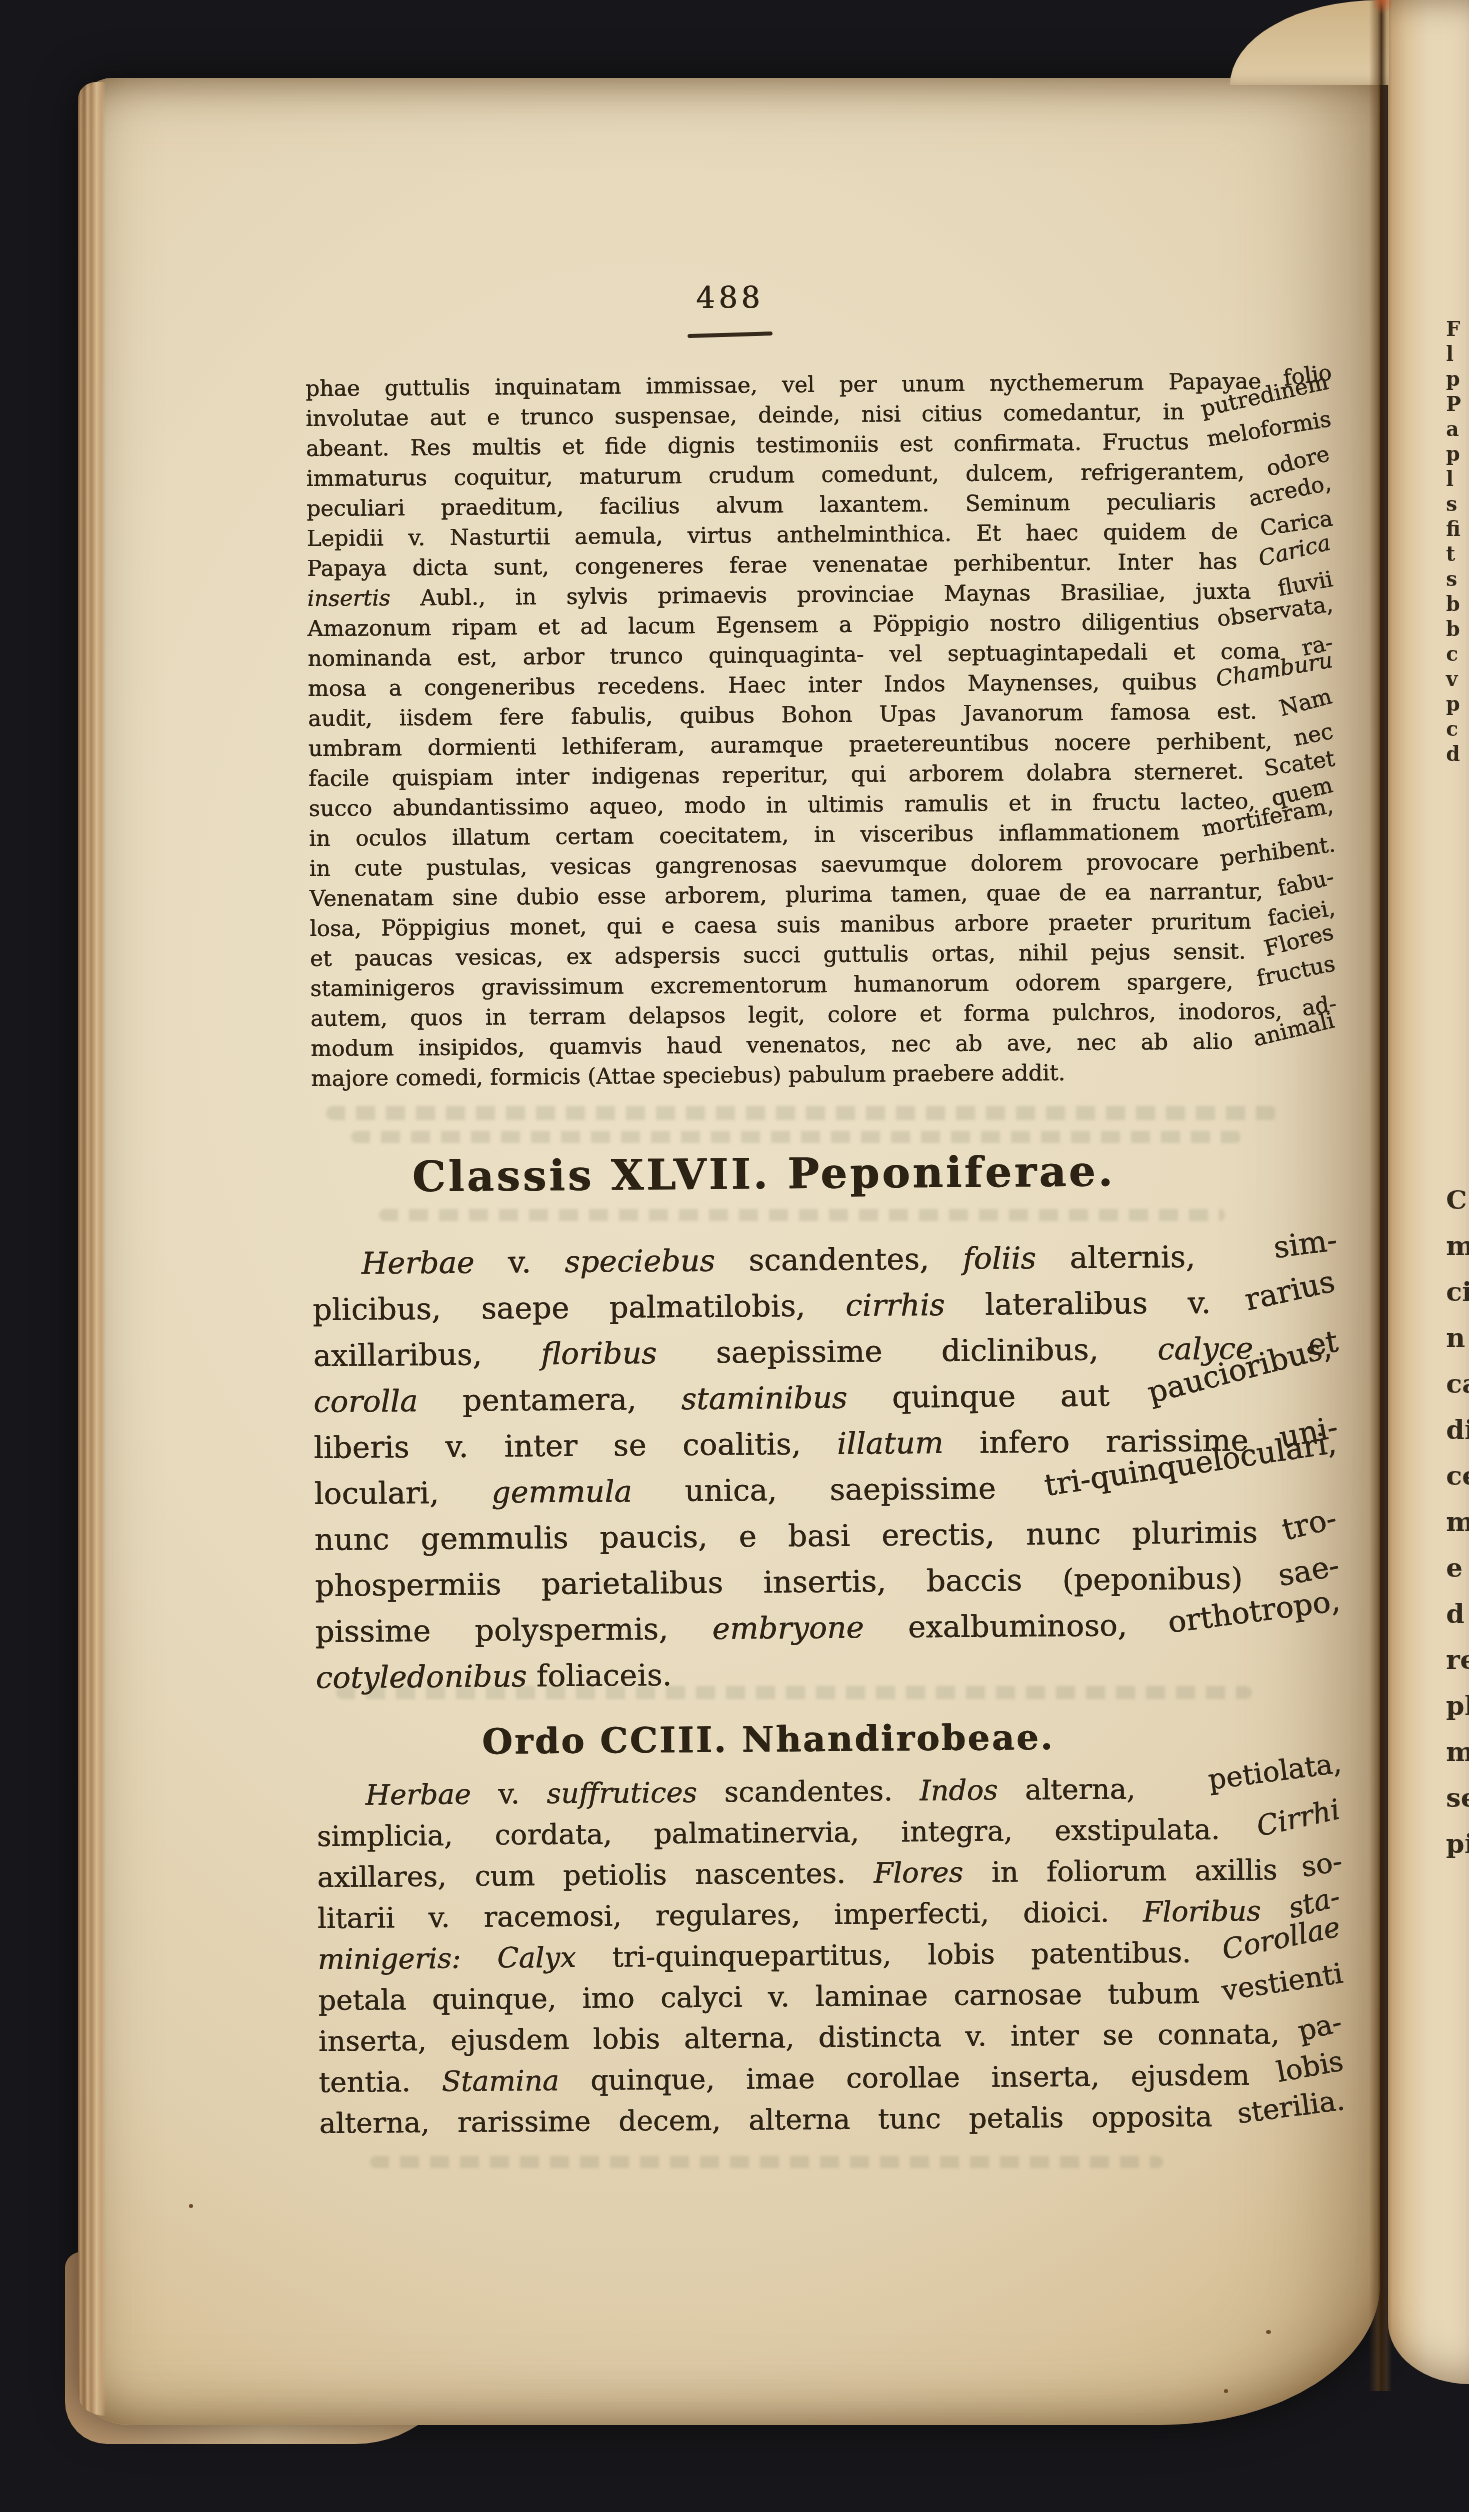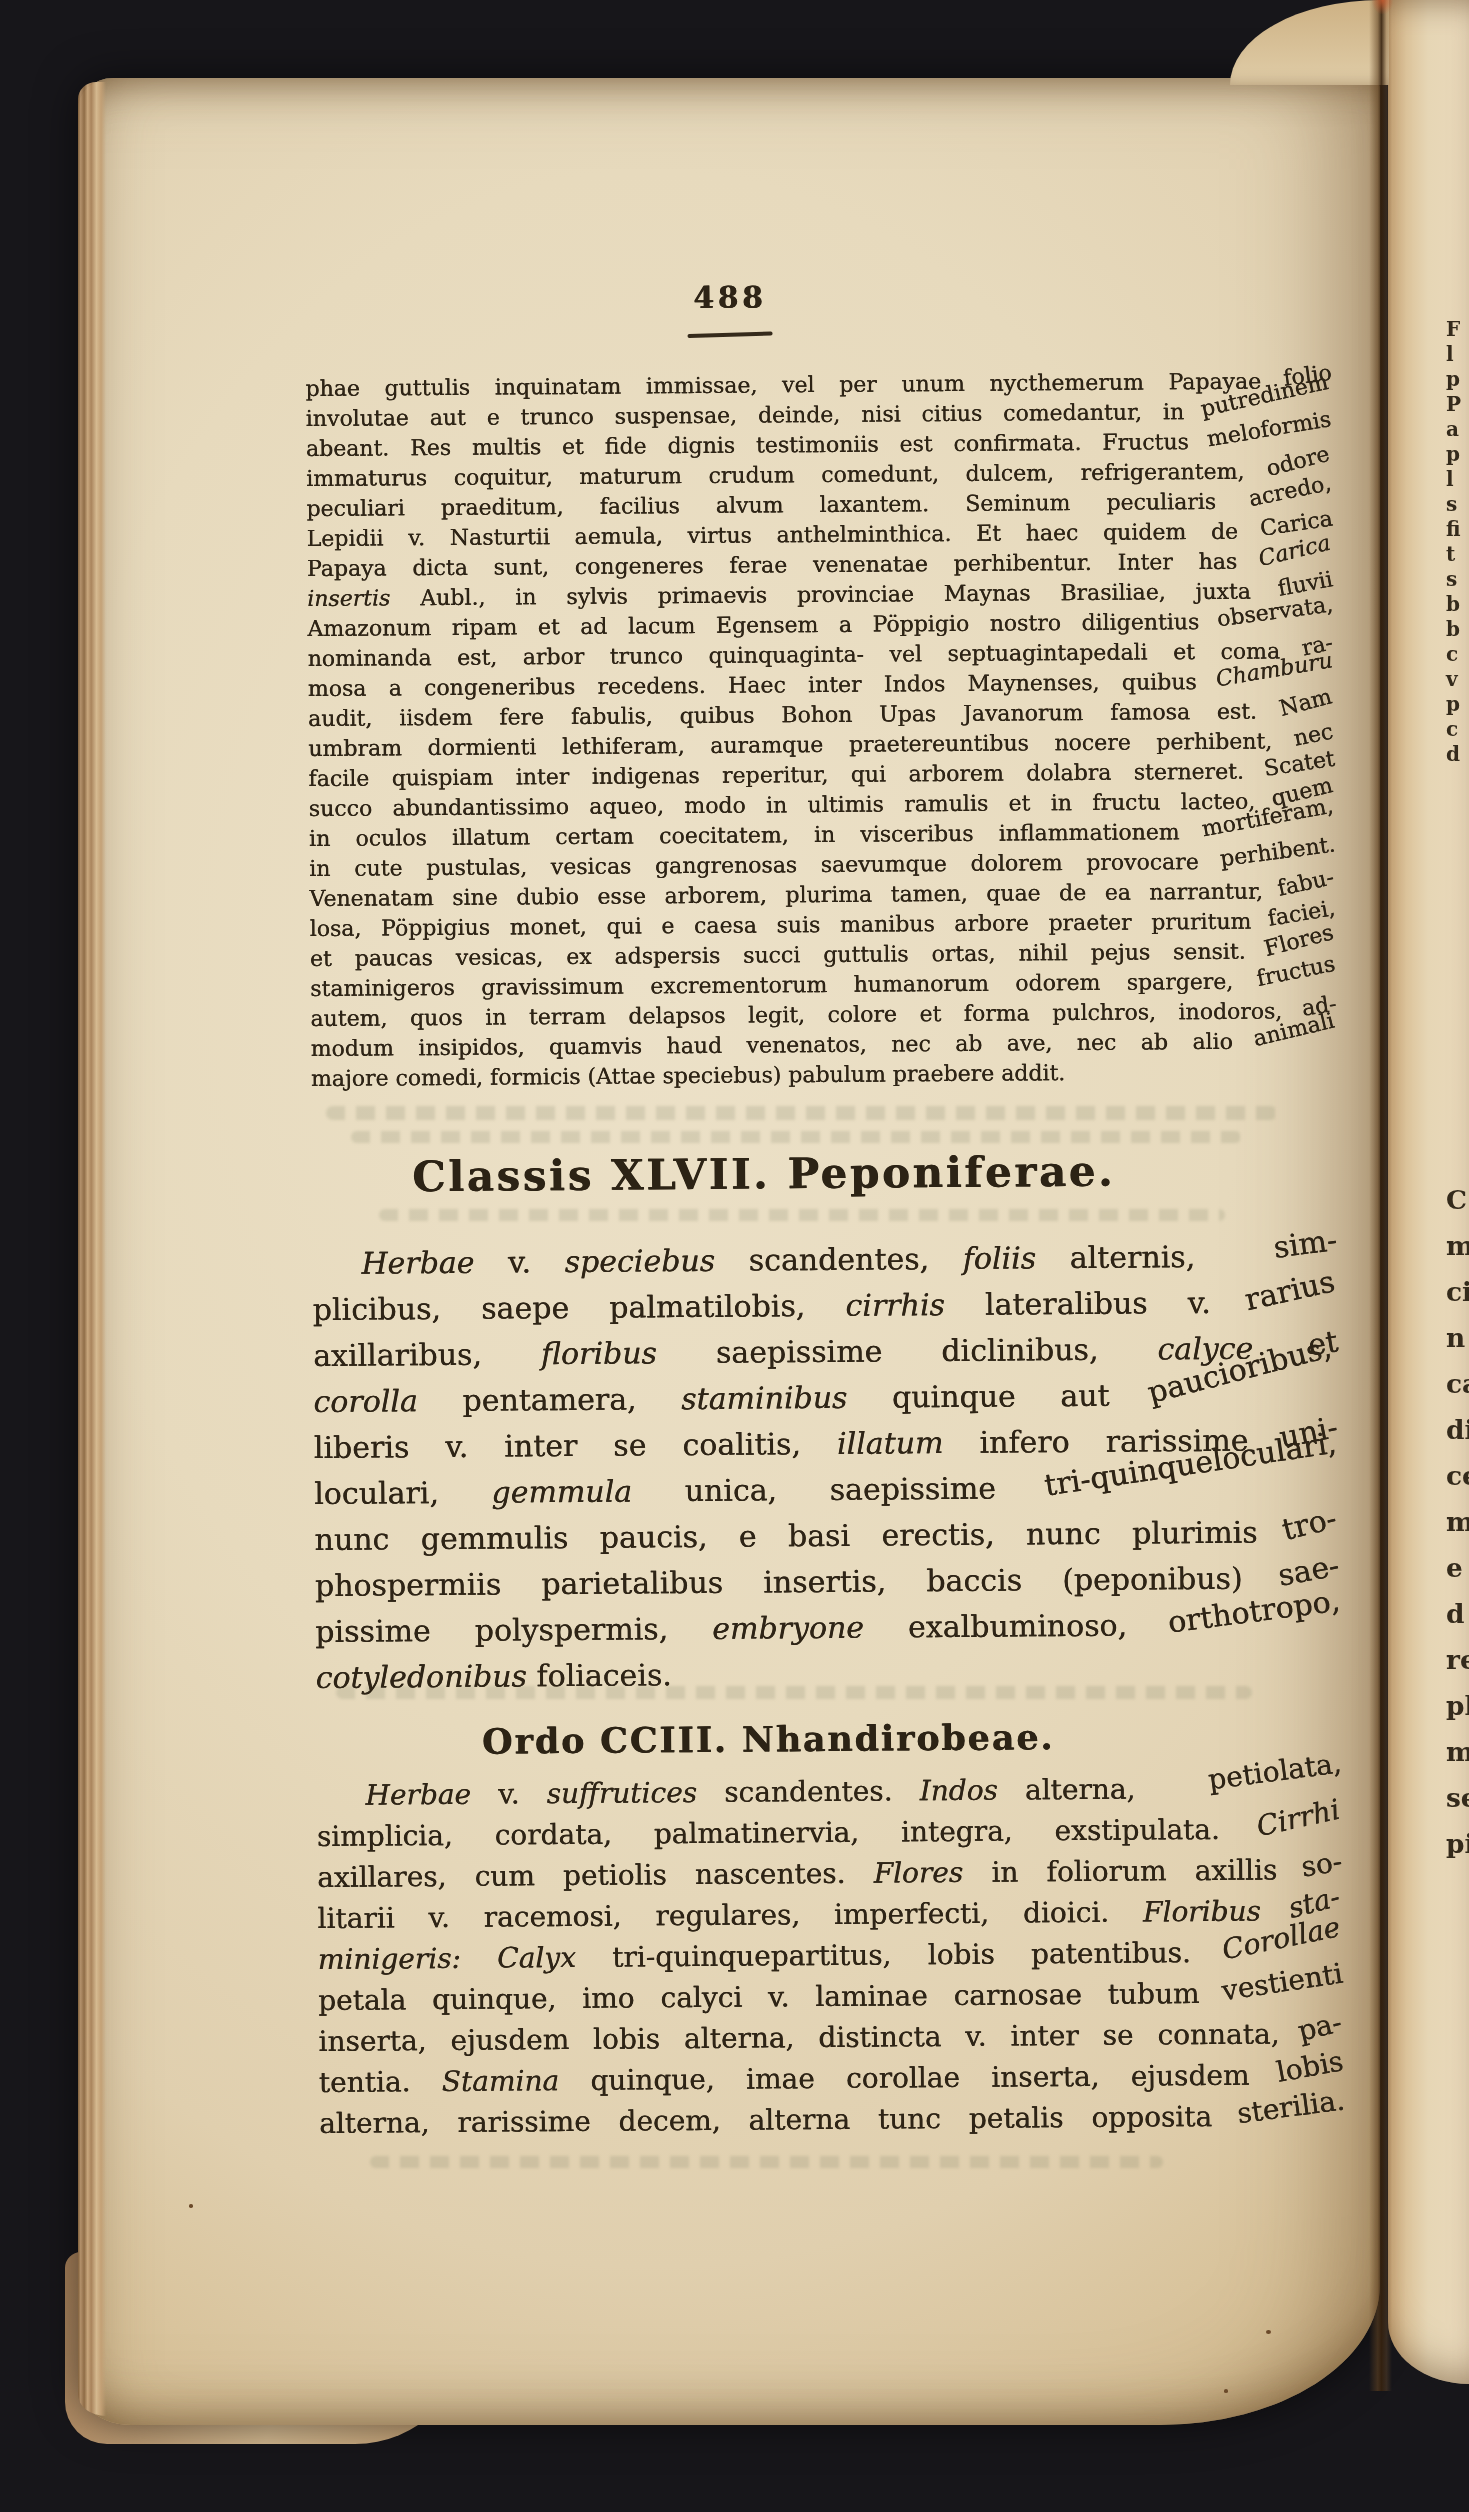--- a/index.html
+++ b/index.html
@@ -41,21 +41,21 @@
 
   
   .ghost{position:absolute;z-index:2;filter:blur(1.8px);border-radius:7px;
        background:repeating-linear-gradient(90deg,rgba(104,112,82,.17) 0 19.4px,
           rgba(104,112,82,0) 19.4px 30px);}
 
   
   .content{position:absolute;left:310px;top:78px;width:1031px;height:2220px;z-index:3;
        color:#2e2416;transform:rotate(-.45deg);transform-origin:50% 40%;}
   .pagenum{position:absolute;left:425px;top:201px;transform:translateX(-50%);
-       font-size:30px;font-weight:bold;letter-spacing:3.5px;
+       font-size:30px;font-weight:normal;letter-spacing:3.5px;
        text-shadow:0.4px 0 0 currentColor;}
   .pagenum-rule{position:absolute;left:425px;top:254px;width:85px;height:3.5px;
        background:#352a1b;transform:translateX(-50%) rotate(-1.2deg);border-radius:1.8px;}
   .para{position:absolute;left:0;width:1029px;}
   .p-small{top:292px;font-size:22px;line-height:30px;}
   .p-large1{top:1159px;font-size:30px;line-height:46px;}
   .p-large2{top:1693px;font-size:28px;line-height:41px;}
   .line{text-align:justify;text-align-last:justify;text-justify:inter-word;
        text-shadow:0.3px 0 0 currentColor;}
   .line.noj{text-align-last:left;}

